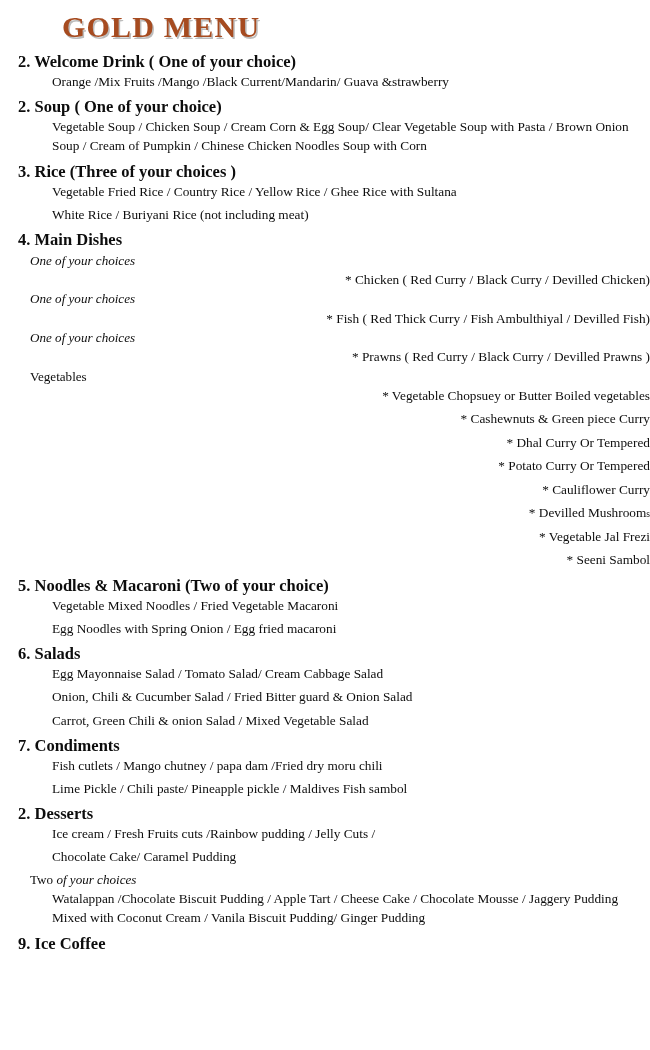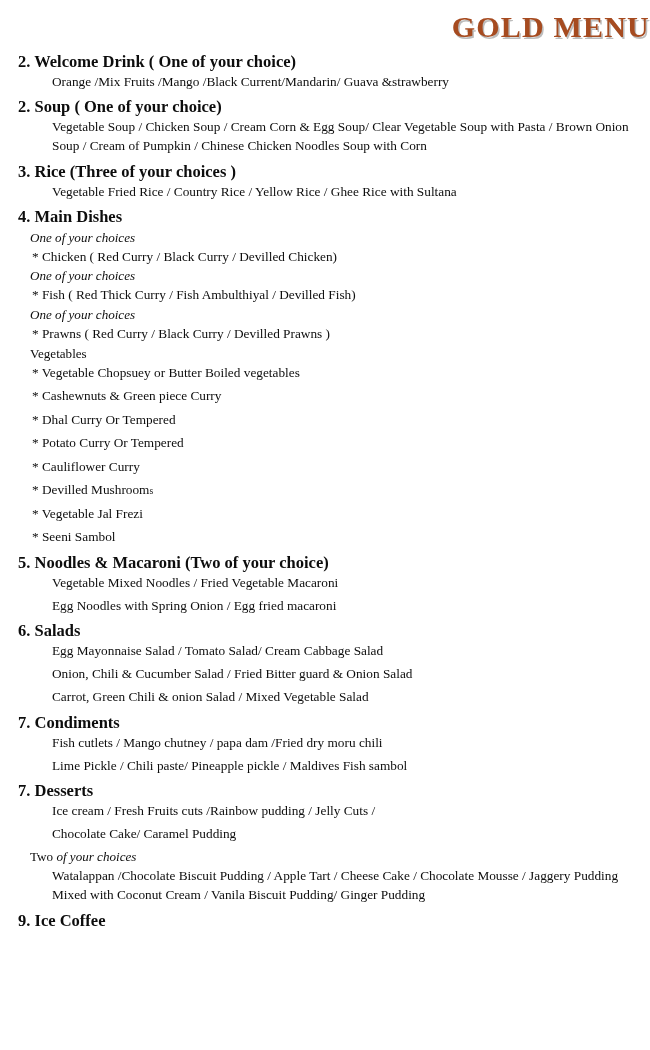--- a/index.html
+++ b/index.html
@@ -26,21 +26,20 @@
   .title {
     font-family: "Liberation Serif", "DejaVu Serif", serif;
     font-weight: bold;
     font-size: 30px;
     letter-spacing: 1.2px;
     color: #A64B20;
     text-shadow: 1.5px 1.5px 0 #bdbdbd;
     margin: 8px 0 0 62px;
     line-height: 1.25;
     white-space: nowrap;
-    text-align: right;
   }
 
   
   .heading {
     font-weight: bold;
     font-size: 16.5px;
     line-height: 1.28;
     margin: 5px 0 1px 18px;
     white-space: nowrap;
   }
@@ -77,20 +76,21 @@
   }
   .sublabel .it {
     font-style: italic;
   }
 
   
   .star {
     font-size: 13.3px;
     line-height: 1.32;
     margin: 2px 0 2px 32px;
+    text-align: right;
   }
   .star.veg {
     margin-bottom: 6px;
   }
   .smalls {
     font-size: 9.5px;
     vertical-align: baseline;
   }
 </style>
 </head>
@@ -101,20 +101,21 @@
   <div class="title">GOLD MENU</div>
 
   <div class="heading">2. Welcome Drink ( One of your choice)</div>
   <div class="item">Orange /Mix Fruits /Mango /Black Current/Mandarin/ Guava &amp;strawberry</div>
 
   <div class="heading">2. Soup ( One of your choice)</div>
   <div class="para">Vegetable Soup / Chicken Soup / Cream Corn &amp; Egg Soup/ Clear Vegetable Soup with Pasta / Brown Onion Soup / Cream of Pumpkin / Chinese Chicken Noodles Soup with Corn</div>
 
   <div class="heading">3. Rice (Three of your choices )</div>
   <div class="item">Vegetable Fried Rice / Country Rice / Yellow Rice / Ghee Rice with Sultana</div>
+  <div class="item">White Rice / Buriyani Rice (not including meat)</div>
 
   <div class="heading">4. Main Dishes</div>
 
   <div class="sublabel">One of your choices</div>
   <div class="star">* Chicken ( Red Curry / Black Curry / Devilled Chicken)</div>
 
   <div class="sublabel">One of your choices</div>
   <div class="star">* Fish  ( Red Thick Curry / Fish Ambulthiyal / Devilled Fish)</div>
 
   <div class="sublabel">One of your choices</div>
@@ -137,21 +138,21 @@
 
   <div class="heading">6. Salads</div>
   <div class="item">Egg Mayonnaise Salad / Tomato Salad/ Cream Cabbage Salad</div>
   <div class="item">Onion, Chili &amp; Cucumber Salad / Fried Bitter guard &amp; Onion Salad</div>
   <div class="item">Carrot, Green Chili &amp; onion Salad / Mixed Vegetable Salad</div>
 
   <div class="heading">7. Condiments</div>
   <div class="item">Fish cutlets / Mango chutney / papa dam /Fried dry moru chili</div>
   <div class="item">Lime Pickle / Chili paste/ Pineapple pickle / Maldives Fish sambol</div>
 
-  <div class="heading">7. Desserts</div>
+  <div class="heading">2. Desserts</div>
   <div class="item">Ice cream / Fresh Fruits cuts /Rainbow pudding / Jelly Cuts /</div>
   <div class="item">Chocolate Cake/ Caramel Pudding</div>
   <div class="sublabel"><span class="lead">Two </span><span class="it">of your choices</span></div>
   <div class="para">Watalappan /Chocolate Biscuit Pudding / Apple Tart / Cheese Cake / Chocolate Mousse / Jaggery Pudding Mixed with Coconut Cream / Vanila Biscuit  Pudding/ Ginger Pudding</div>
 
   <div class="heading">9. Ice Coffee</div>
 
 </div>
 
 </body></html>

